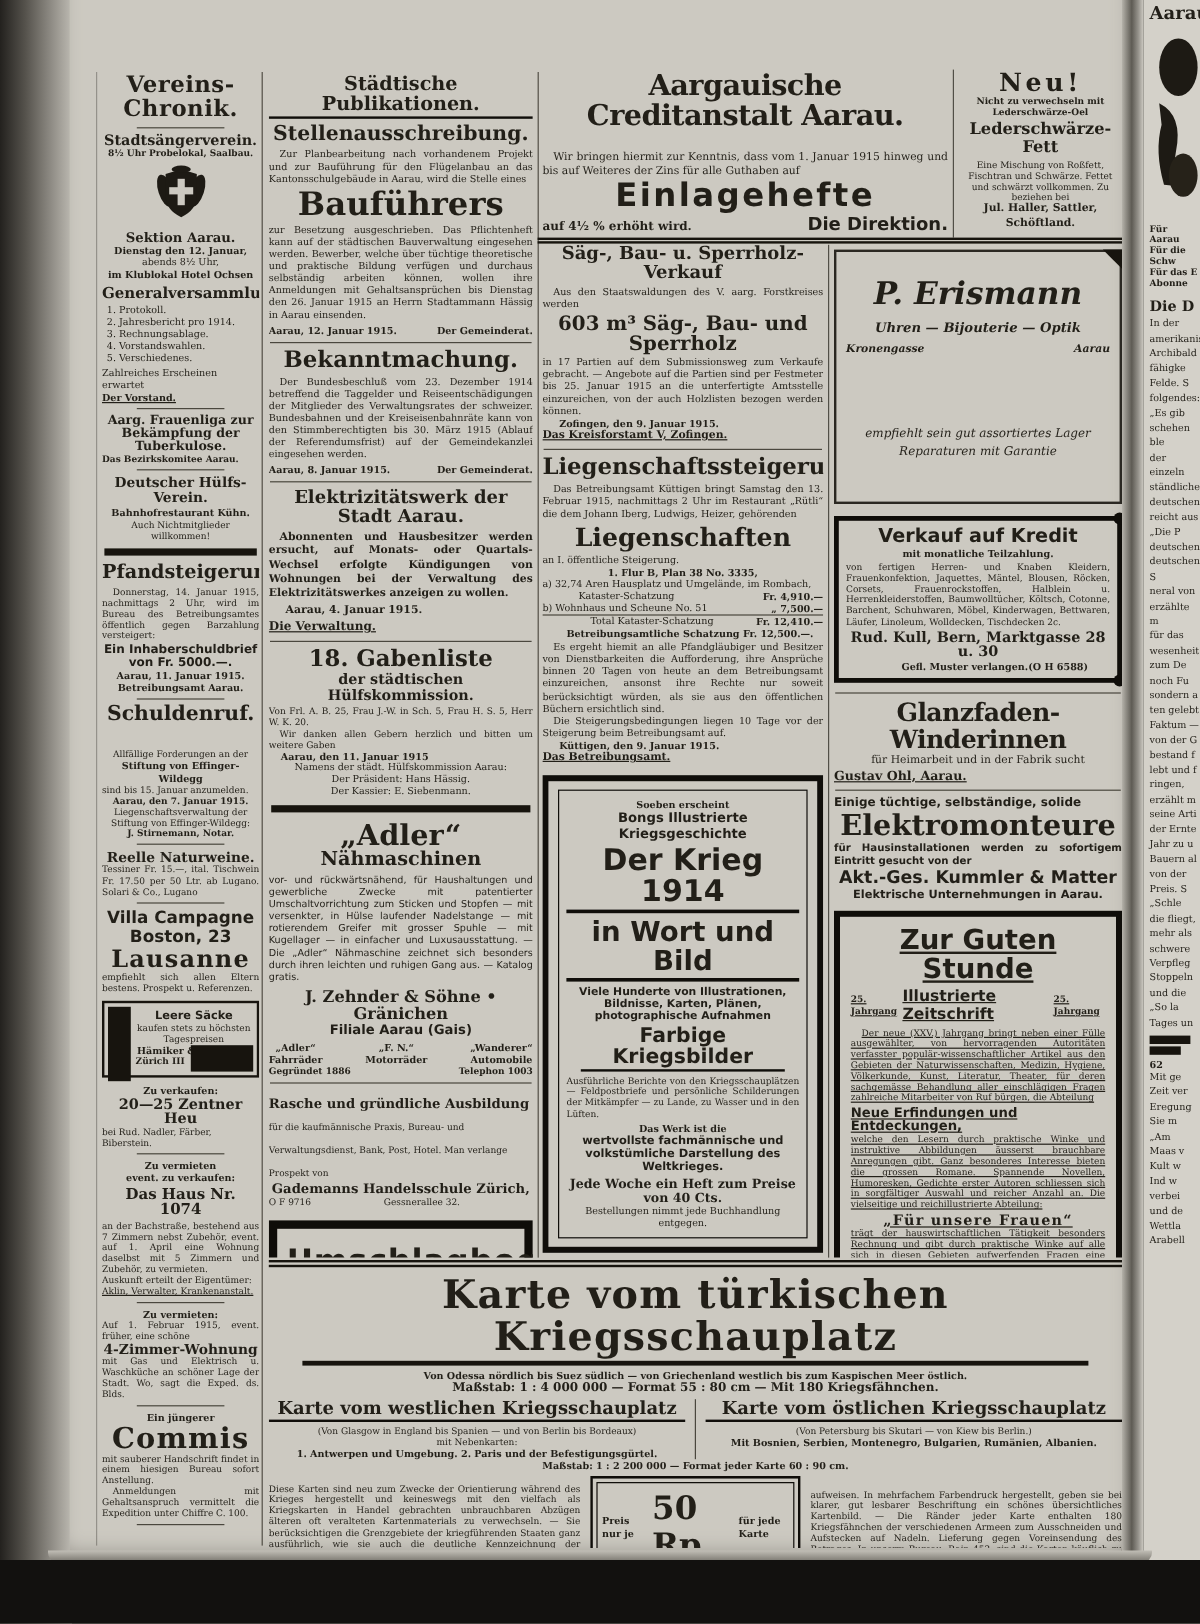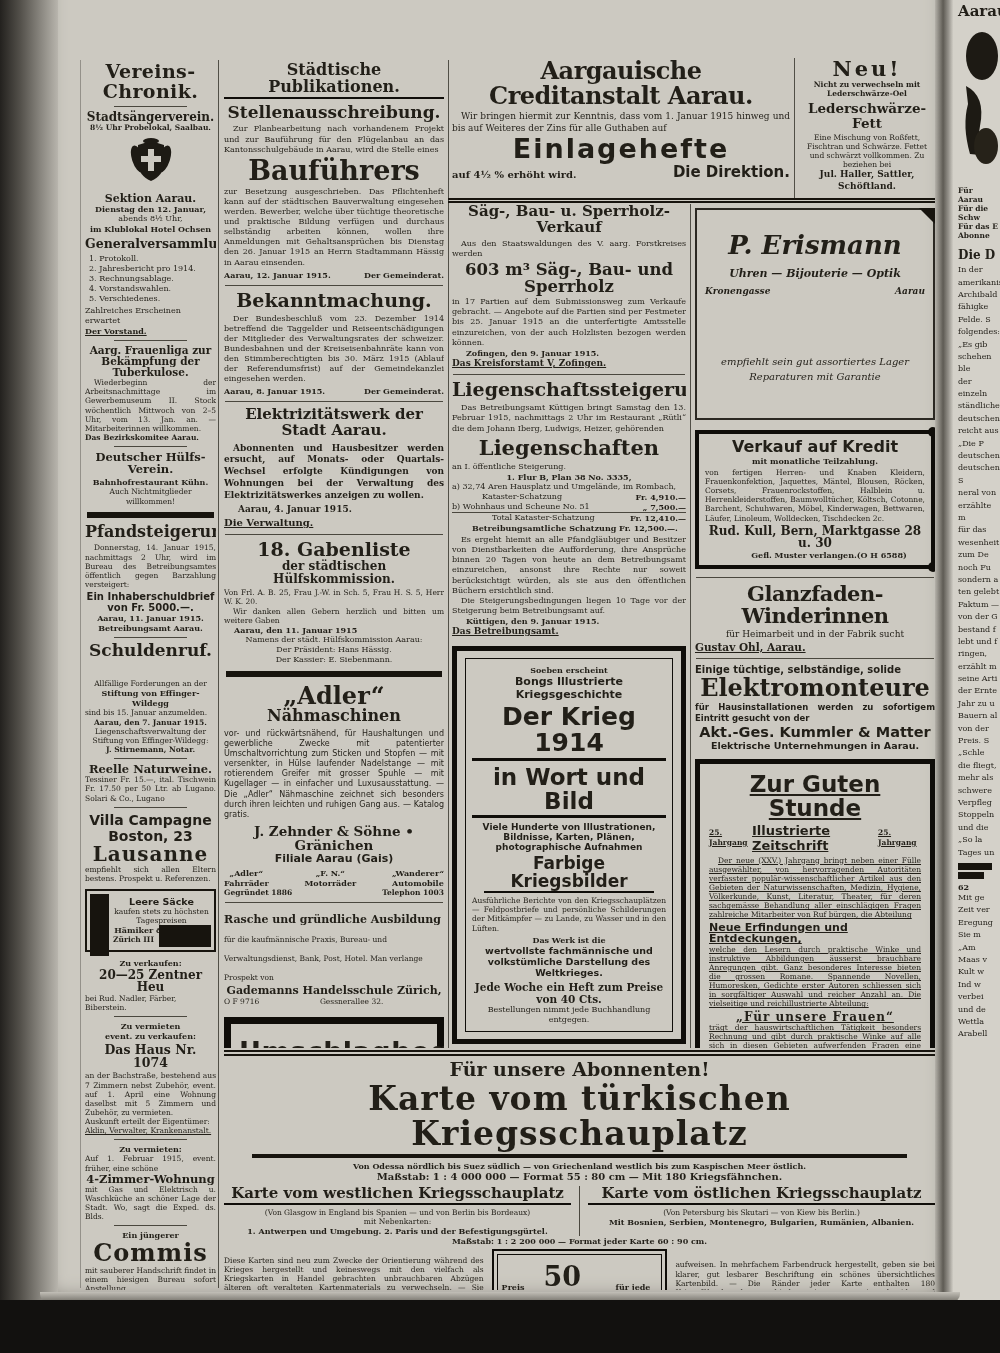--- a/index.html
+++ b/index.html
@@ -86,21 +86,20 @@
         <div>3. Rechnungsablage.</div>
         <div>4. Vorstandswahlen.</div>
         <div>5. Verschiedenes.</div>
       </div>
     <div class="fs8" style="display:flex;justify-content:space-between;margin-top:2px">
       <span>Zahlreiches Erscheinen erwartet</span>
     </div>
     <div class="fs8 b r">Der Vorstand.</div>
     <div class="hrs"></div>
     <h4 class="c" style="font-size:10.5px">Aarg. Frauenliga zur Bekämpfung der Tuberkulose.</h4>
-    <p class="fs7 j ind">Wiederbeginn der Arbeitsnachmittage im Gewerbemuseum II. Stock wöchentlich Mittwoch von 2–5 Uhr, vom 13. Jan. an. — Mitarbeiterinnen willkommen.</p>
     <div class="fs7 b">Das Bezirkskomitee Aarau.</div>
     <div class="hrs"></div>
     <h4 class="c" style="font-size:11.5px">Deutscher Hülfs-Verein.</h4>
     <div class="c fs8 b" style="margin-top:2px">Bahnhofrestaurant Kühn.</div>
     <div class="c fs7">Auch Nichtmitglieder willkommen!</div>
     <div class="bar"></div>
     <h2 class="c" style="font-size:16px">Pfandsteigerung.</h2>
     <p class="fs7 j ind" style="margin-top:3px">Donnerstag, 14. Januar 1915, nachmittags 2 Uhr, wird im Bureau des Betreibungsamtes öffentlich gegen Barzahlung versteigert:</p>
     <div class="c b sans" style="font-size:10px;margin-top:2px">Ein Inhaberschuldbrief</div>
     <div class="c b sans" style="font-size:10px">von Fr. 5000.—.</div>
@@ -213,21 +212,21 @@
       </div>
     </div>
     <div class="umbox">
       <h1 class="sans" style="font-size:27px;letter-spacing:.5px">Umschlagbogen</h1>
 
     </div>
   </div>
 
   <div class="col" style="left:394px;top:58px;width:338px;height:138px">
     <h1 class="c" style="font-size:24px;letter-spacing:-.5px">Aargauische Creditanstalt Aarau.</h1>
-    <p class="fs9 j ind" style="margin-top:3px">Wir bringen hiermit zur Kenntnis, dass vom 1. Januar 1915 hinweg und bis auf Weiteres der Zins für alle Guthaben auf</p>
+    <p class="fs9 j ind" style="margin-top:18px">Wir bringen hiermit zur Kenntnis, dass vom 1. Januar 1915 hinweg und bis auf Weiteres der Zins für alle Guthaben auf</p>
     <h1 class="c sans" style="font-size:27px;letter-spacing:2px">Einlagehefte</h1>
     <div style="display:flex;justify-content:space-between;align-items:flex-end">
       <span class="fs10 b">auf 4½ % erhöht wird.</span>
       <span class="b sans" style="font-size:15px">Die Direktion.</span>
     </div>
   </div>
   <div class="dbl" style="position:absolute;left:390px;top:198px;width:487px"></div>
 
   <div class="col" style="left:741px;top:58px;width:136px;height:140px">
     <h1 class="c" style="font-size:21px;letter-spacing:3px">Neu!</h1>
@@ -331,21 +330,20 @@
       <p class="fs7 j ind" style="margin-top:3px">Der neue (XXV.) Jahrgang bringt neben einer Fülle ausgewählter, von hervorragenden Autoritäten verfasster populär-wissenschaftlicher Artikel aus den Gebieten der Naturwissenschaften, Medizin, Hygiene, Völkerkunde, Kunst, Literatur, Theater, für deren sachgemässe Behandlung aller einschlägigen Fragen zahlreiche Mitarbeiter von Ruf bürgen, die Abteilung</p>
       <h3 class="sans" style="font-size:11px;margin-top:2px">Neue Erfindungen und Entdeckungen,</h3>
       <p class="fs7 j">welche den Lesern durch praktische Winke und instruktive Abbildungen äusserst brauchbare Anregungen gibt. Ganz besonderes Interesse bieten die grossen Romane. Spannende Novellen, Humoresken, Gedichte erster Autoren schliessen sich in sorgfältiger Auswahl und reicher Anzahl an. Die vielseitige und reichillustrierte Abteilung:</p>
       <h3 class="c" style="font-size:12px;letter-spacing:1px;margin-top:2px">„Für unsere Frauen“</h3>
       <p class="fs7 j">trägt der hauswirtschaftlichen Tätigkeit besonders Rechnung und gibt durch praktische Winke auf alle sich in diesen Gebieten aufwerfenden Fragen eine brauchbare und befriedigende Antwort.</p>
 
     </div>
   </div>
 
   <div class="col" style="left:166px;top:1050px;width:711px;height:240px;border-top:6px double #17140e;padding-top:4px">
-    <h2 class="c" style="font-size:19px">Für unsere Abonnenten!</h2>
     <h1 class="c" style="font-size:33px;letter-spacing:1px;margin-top:2px">Karte vom türkischen Kriegsschauplatz</h1>
     <div style="width:92%;margin:3px auto;border-top:4px solid #17140e"></div>
     <div class="c fs8 b">Von Odessa nördlich bis Suez südlich — von Griechenland westlich bis zum Kaspischen Meer östlich.</div>
     <div class="c b" style="font-size:10px">Maßstab: 1 : 4 000 000  —  Format 55 : 80 cm  —  Mit 180 Kriegsfähnchen.</div>
     <div style="display:flex;margin-top:4px">
       <div style="flex:1;padding-right:8px">
         <h2 class="c uline2" style="font-size:15px">Karte vom westlichen Kriegsschauplatz</h2>
         <div class="c fs7" style="margin-top:3px">(Von Glasgow in England bis Spanien — und von Berlin bis Bordeaux)</div>
         <div class="c fs7">mit Nebenkarten:</div>
         <div class="c fs8 b">1. Antwerpen und Umgebung.  2. Paris und der Befestigungsgürtel.</div>

